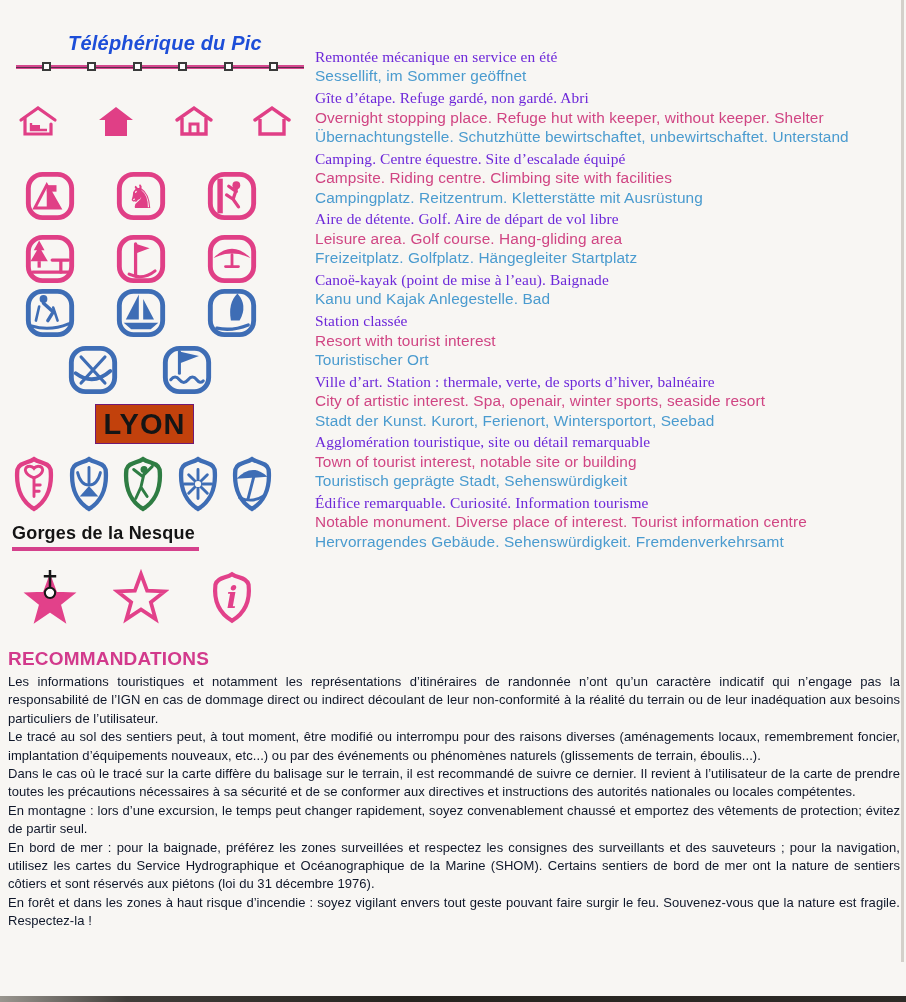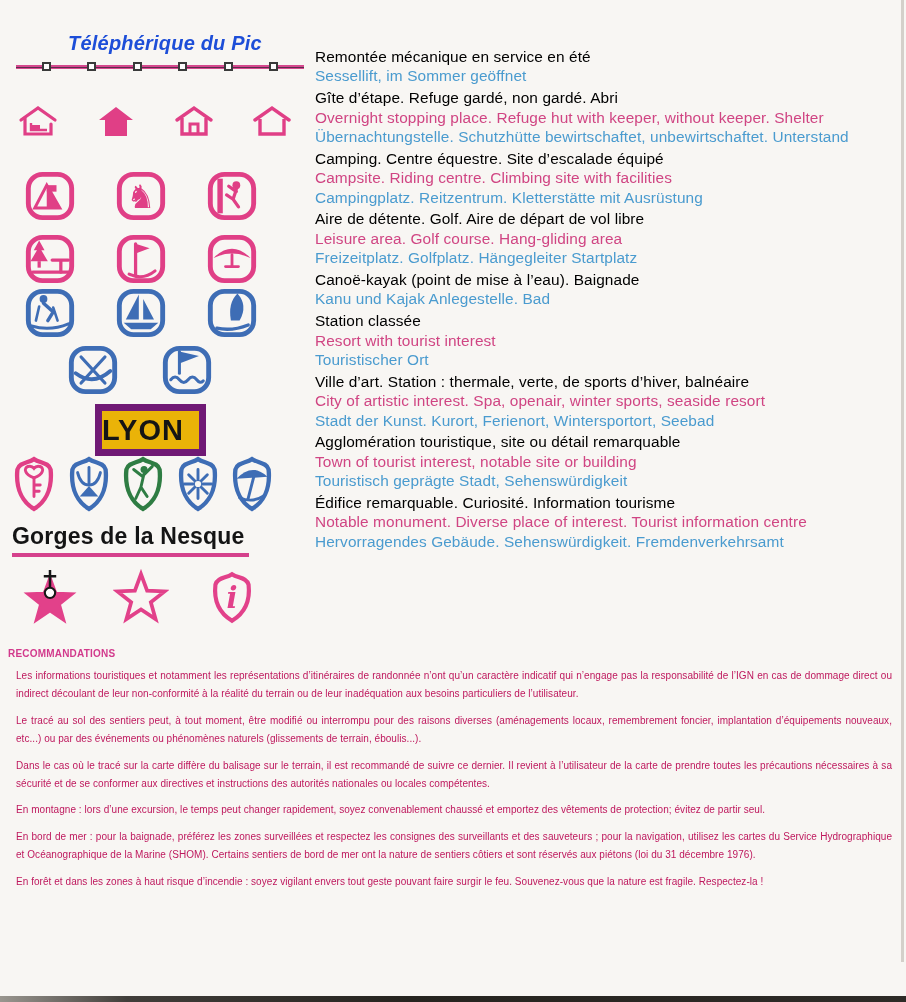--- a/index.html
+++ b/index.html
@@ -18,46 +18,46 @@
   .cable-inner{display:flex;justify-content:space-between;padding:0 26px;}
 
   .houses-row{position:absolute;top:104px;left:18px;width:274px;display:flex;justify-content:space-between;align-items:center;}
   .house{width:40px;height:36px;color:#e03f86;}
 
   .picto-row{position:absolute;left:24px;width:234px;display:flex;justify-content:space-between;}
   .picto{width:52px;height:52px;}
   .pink{color:#e03f86;}
   .blue{color:#3e6db5;}
 
-  .lyon-box{position:absolute;top:404px;left:95px;width:97px;height:38px;border:7px solid #701a75;
-    background:#eab308;display:flex;align-items:center;}
+  .lyon-box{position:absolute;top:404px;left:95px;width:97px;height:38px;border:1px solid #701a75;
+    background:#c2410c;display:flex;align-items:center;justify-content:center;}
   .lyon-box span{font-size:29px;font-weight:bold;color:#151515;letter-spacing:1px;}
 
   .shields-row{position:absolute;top:456px;left:8px;width:270px;display:flex;justify-content:space-between;}
   .shield{width:52px;height:56px;}
   .green{color:#2f7d43;}
 
-  .gorges{position:absolute;top:523px;left:12px;font-size:23px;font-weight:bold;color:#141414;
+  .gorges{position:absolute;top:523px;left:12px;font-size:18px;font-weight:bold;color:#141414;
     border-bottom:4px solid #d5418c;padding:0 4px 3px 0;letter-spacing:.2px;}
 
   .marks-row{position:absolute;top:568px;left:22px;width:238px;display:flex;justify-content:space-between;align-items:center;}
   .mark{width:56px;height:58px;}
 
   
   .right-col{position:absolute;top:47px;left:315px;width:586px;}
   .lg{margin:0 0 2.4px 0;}
   .lg p{margin:0;font-size:15.4px;line-height:19.4px;letter-spacing:.1px;}
-  .lg .fr{color:#000000;}
+  .lg .fr{color:#6d28d9;font-family:Liberation Serif, serif;}
   .lg .en{color:#d04583;}
   .lg .de{color:#4a9bcf;}
 
   
   .reco{position:absolute;top:648px;left:8px;width:892px;}
-  .reco h2{margin:0 0 3px 0;font-size:10px;font-weight:bold;color:#d23a8c;letter-spacing:.2px;}
-  .reco p{margin:8px;font-size:10px;line-height:18.4px;color:#be185d;text-align:justify;letter-spacing:.05px;}
+  .reco h2{margin:0 0 3px 0;font-size:19px;font-weight:bold;color:#d23a8c;letter-spacing:.2px;}
+  .reco p{margin:0;font-size:13px;line-height:18.4px;color:#0f172a;text-align:justify;letter-spacing:.05px;}
 
   .bottom-bar{position:absolute;bottom:0;left:0;right:0;height:6px;
     background:linear-gradient(90deg,#9a968f 0,#413e3a 14%,#26241f 45%,#2e2b27 100%);}
 
   svg{display:block;}
 </style>
 </head>
 <body>
 
 <div class="page">

